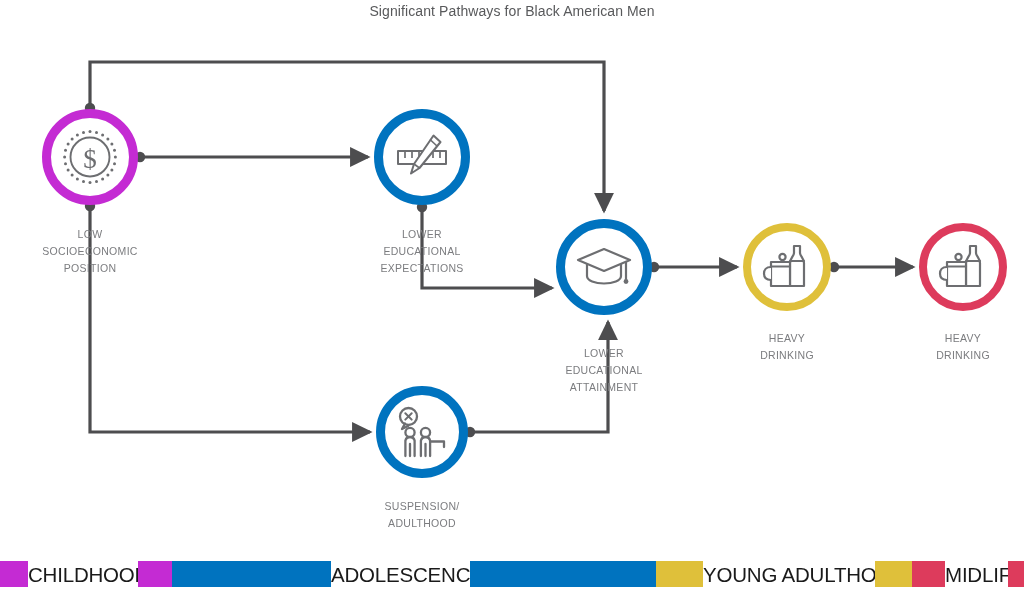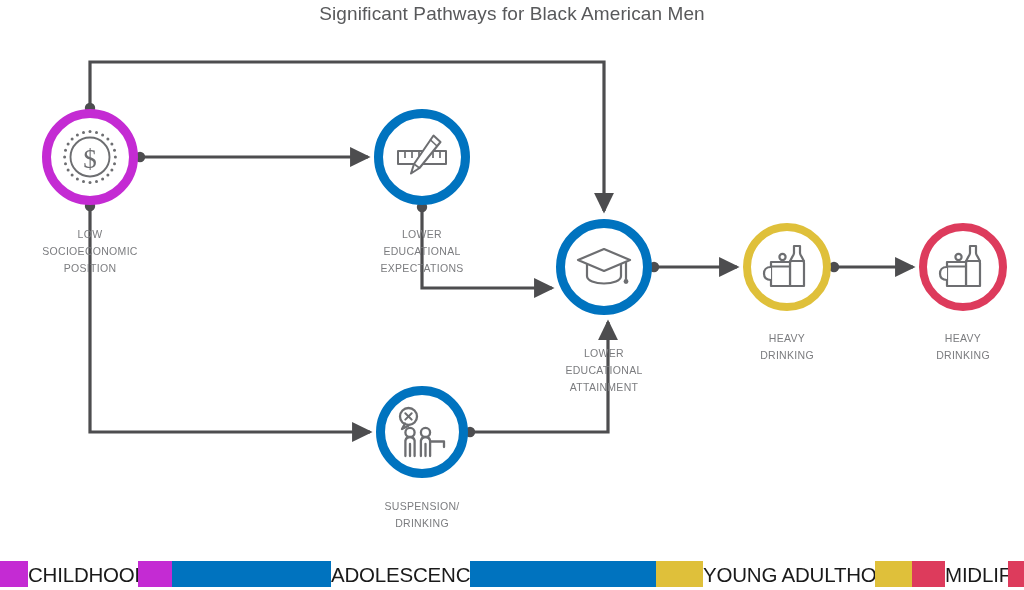--- a/index.html
+++ b/index.html
@@ -22,21 +22,21 @@
     height: 590px;
   }
 
   
   #title {
     position: absolute;
     left: 0;
     top: 3px;
     width: 1024px;
     text-align: center;
-    font-size: 19px;
+    font-size: 14px;
     color: #58595b;
     letter-spacing: 0.1px;
     font-weight: 400;
   }
 
   
   #wires {
     position: absolute;
     left: 0; top: 0;
     width: 1024px;
@@ -215,21 +215,21 @@
           <path d="M11.4,52 L11.4,36.5 A4.6,4.6 0 0,1 16,33 A4.6,4.6 0 0,1 20.6,36.5 L20.6,52"></path>
           <path d="M16,40 L16,52"></path>
           <circle cx="31.5" cy="28.5" r="4.6"></circle>
           <path d="M26.9,52 L26.9,36.5 A4.6,4.6 0 0,1 31.5,33 A4.6,4.6 0 0,1 36.1,36.5 L36.1,52"></path>
           <path d="M31.5,40 L31.5,52"></path>
           <path d="M36.1,37.5 L50,37.5 L50,43"></path>
         </g>
       </svg>
     </div>
     <div class="node-label" style="top:103px;">SUSPENSION/
-DRINKING</div>
+ADULTHOOD</div>
   </div>
 
   <div class="node" style="left:556px; top:219px; width:96px; height:96px; border:9px solid #0073BF;">
     <div class="node-icon">
       <svg width="58" height="58" viewBox="0 0 58 58" xmlns="http://www.w3.org/2000/svg">
         <g stroke="#6D6E71" stroke-width="2.2" fill="none" stroke-linejoin="round" stroke-linecap="round">
           <path d="M29,11 L55,22 L29,33 L3,22 z"></path>
           <path d="M12,26 L12,38 C12,42.5 20,45.5 29,45.5 C38,45.5 46,42.5 46,38 L46,26"></path>
           <path d="M51,24 L51,41"></path>
           <circle cx="51" cy="43.5" r="2.4" fill="#6D6E71" stroke="none"></circle>

